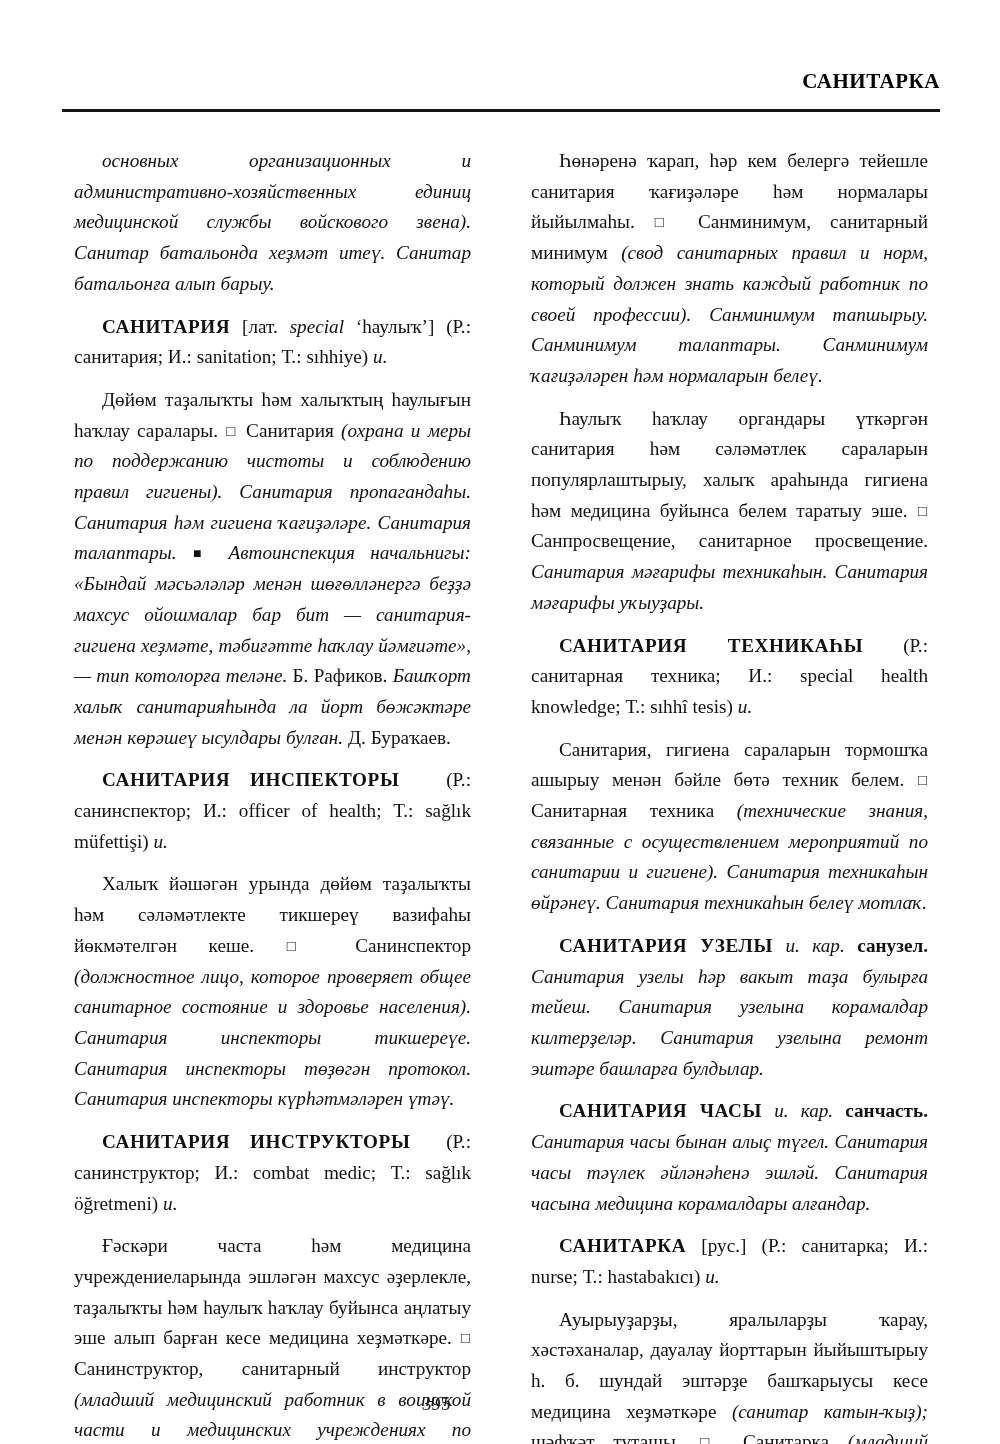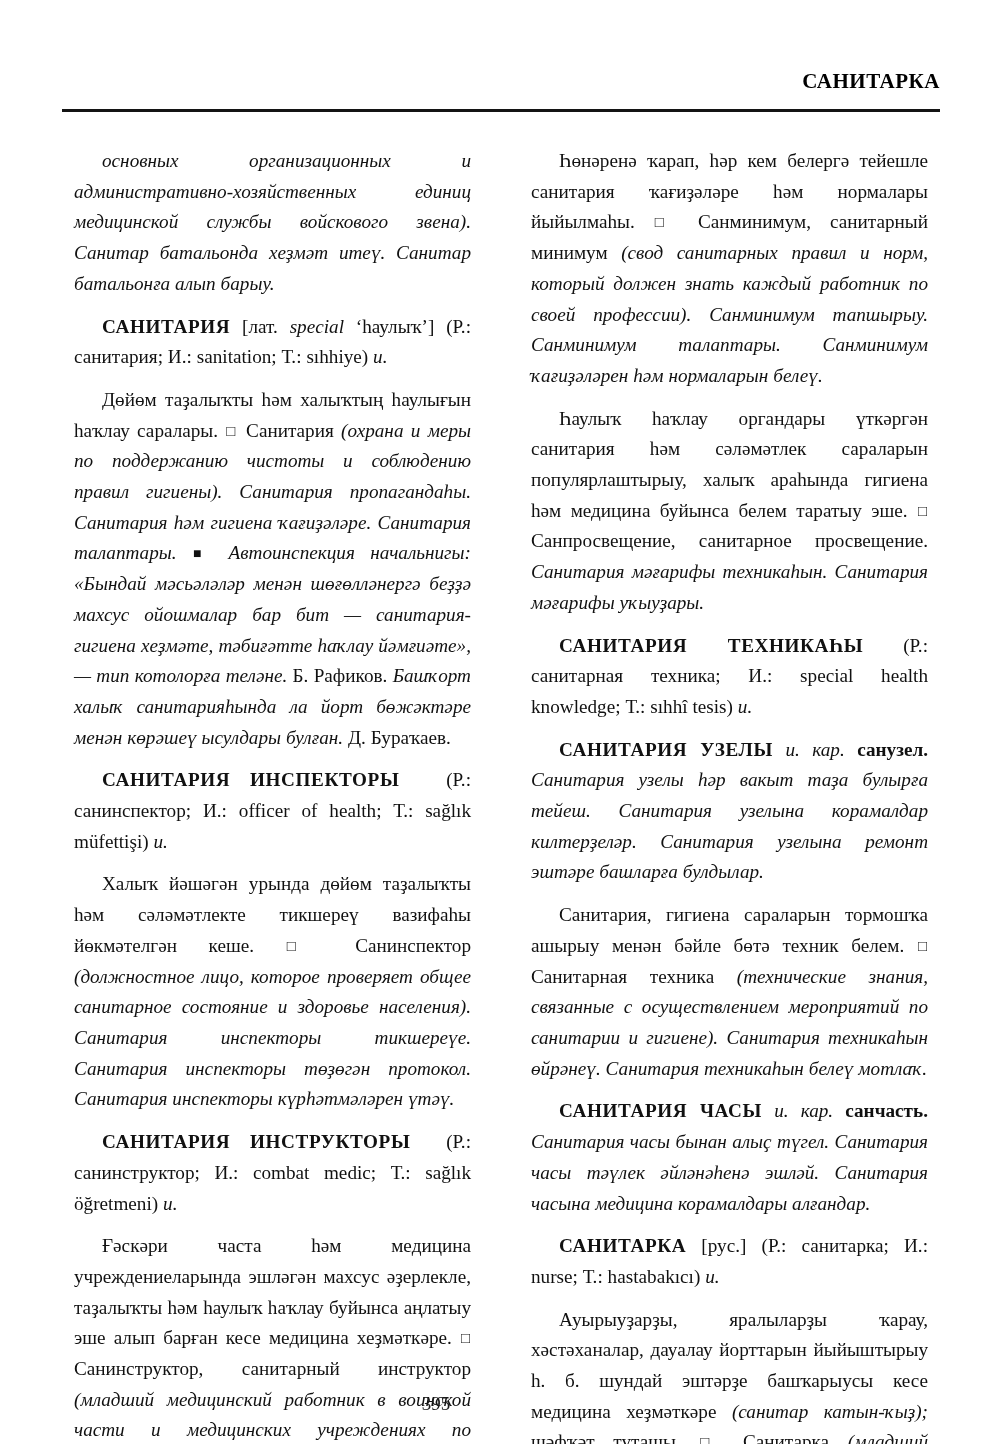--- a/index.html
+++ b/index.html
@@ -136,22 +136,22 @@
         <p class="entry"><span class="roman">Дөйөм таҙалыҡты һәм халыҡтың һаулығын һаҡлау саралары. </span><span class="sq">□</span><span class="roman"> Санитария </span><span class="ital">(охрана и меры по поддержанию чистоты и соблюдению правил гигиены). Санитария пропагандаһы. Санитария һәм гигиена ҡағиҙәләре. Санитария талаптары.</span><span class="roman"> </span><span class="sqf">■</span><span class="ital"> Автоинспекция начальнигы: «Бындай мәсьәләләр менән шөғөлләнергә беҙҙә махсус ойошмалар бар бит — санитария-гигиена хеҙмәте, тәбиғәтте һаҡлау йәмғиәте», — тип котолорға теләне.</span><span class="roman"> Б. Рафиков. </span><span class="ital">Башҡорт халыҡ санитарияһында ла йорт бөжәктәре менән көрәшеү ысулдары булған.</span><span class="roman"> Д. Бураҡаев.</span></p>
         <p class="entry"><span class="hw">САНИТАРИЯ ИНСПЕКТОРЫ</span><span class="roman"> (Р.: санинспектор; И.: officer of health; Т.: sağlık müfettişi) </span><span class="ital">и.</span></p>
         <p class="entry"><span class="roman">Халыҡ йәшәгән урында дөйөм таҙалыҡты һәм сәләмәтлекте тикшереү вазифаһы йөкмәтелгән кеше. </span><span class="sq">□</span><span class="roman"> Санинспектор </span><span class="ital">(должностное лицо, которое проверяет общее санитарное состояние и здоровье населения). Санитария инспекторы тикшереүе. Санитария инспекторы төҙөгән протокол. Санитария инспекторы күрһәтмәләрен үтәү.</span></p>
         <p class="entry"><span class="hw">САНИТАРИЯ ИНСТРУКТОРЫ</span><span class="roman"> (Р.: санинструктор; И.: combat medic; Т.: sağlık öğretmeni) </span><span class="ital">и.</span></p>
         <p class="entry"><span class="roman">Ғәскәри часта һәм медицина учреждениеларында эшләгән махсус әҙерлекле, таҙалыҡты һәм һаулыҡ һаҡлау буйынса аңлатыу эше алып барған кесе медицина хеҙмәткәре. </span><span class="sq">□</span><span class="roman"> Санинструктор, санитарный инструктор </span><span class="ital">(младший медицинский работник в воинской части и медицинских учреждениях по проведению инструктажа по охране и поддержанию общественной чистоты и здоровья населения). Санитария инструкторынан инструктаж алыу. Санитария инструкторы өйрәткәнсә эшләү.</span></p>
       </div>
     <div class="col" id="col-right">
         <p class="entry"><span class="roman">Һөнәренә ҡарап, һәр кем белергә тейешле санитария ҡағиҙәләре һәм нормалары йыйылмаһы. </span><span class="sq">□</span><span class="roman"> Санминимум, санитарный минимум </span><span class="ital">(свод санитарных правил и норм, который должен знать каждый работник по своей профессии). Санминимум тапшырыу. Санминимум талаптары. Санминимум ҡағиҙәләрен һәм нормаларын белеү.</span></p>
         <p class="entry"><span class="roman">Һаулыҡ һаҡлау органдары үткәргән санитария һәм сәләмәтлек сараларын популярлаштырыу, халыҡ араһында гигиена һәм медицина буйынса белем таратыу эше. </span><span class="sq">□</span><span class="roman"> Санпросвещение, санитарное просвещение. </span><span class="ital">Санитария мәғарифы техникаһын. Санитария мәғарифы уҡыуҙары.</span></p>
         <p class="entry"><span class="hw">САНИТАРИЯ ТЕХНИКАҺЫ</span><span class="roman"> (Р.: санитарная техника; И.: special health knowledge; Т.: sıhhî tesis) </span><span class="ital">и.</span></p>
+        <p class="entry"><span class="roman">Санитария, гигиена сараларын тормошҡа ашырыу менән бәйле бөтә техник белем. </span><span class="sq">□</span><span class="roman"> Санитарная техника </span><span class="ital">(технические знания, связанные с осуществлением мероприятий по санитарии и гигиене). Санитария техникаһын өйрәнеү. Санитария техникаһын белеү мотлаҡ.</span></p>
         <p class="entry"><span class="hw">САНИТАРИЯ УЗЕЛЫ</span><span class="roman"> </span><span class="ital">и. кар.</span><span class="roman"> </span><span class="bld">санузел.</span><span class="ital"> Санитария узелы һәр вакыт таҙа булырға тейеш. Санитария узелына корамалдар килтерҙеләр. Санитария узелына ремонт эштәре башларға булдылар.</span></p>
-        <p class="entry"><span class="roman">Санитария, гигиена сараларын тормошҡа ашырыу менән бәйле бөтә техник белем. </span><span class="sq">□</span><span class="roman"> Санитарная техника </span><span class="ital">(технические знания, связанные с осуществлением мероприятий по санитарии и гигиене). Санитария техникаһын өйрәнеү. Санитария техникаһын белеү мотлаҡ.</span></p>
         <p class="entry"><span class="hw">САНИТАРИЯ ЧАСЫ</span><span class="roman"> </span><span class="ital">и. кар.</span><span class="roman"> </span><span class="bld">санчасть.</span><span class="ital"> Санитария часы бынан алыҫ түгел. Санитария часы тәүлек әйләнәһенә эшләй. Санитария часына медицина корамалдары алғандар.</span></p>
         <p class="entry"><span class="hw">САНИТАРКА</span><span class="roman"> [рус.] (Р.: санитарка; И.: nurse; Т.: hastabakıcı) </span><span class="ital">и.</span></p>
         <p class="entry"><span class="roman">Ауырыуҙарҙы, яралыларҙы ҡарау, хәстәханалар, дауалау йорттарын йыйыштырыу һ. б. шундай эштәрҙе башҡарыусы кесе медицина хеҙмәткәре </span><span class="ital">(санитар катын-ҡыҙ);</span><span class="roman"> шәфҡәт туташы. </span><span class="sq">□</span><span class="roman"> Санитарка </span><span class="ital">(младший медицинский работник по обслуживанию больных и раненых, по уборке помещений лечебного учреждения).</span><span class="roman"> </span><span class="ital"> Операциянан</span></p>
       </div>
   </div>
 
   <div class="folio">395</div>
 
 </div>
 

